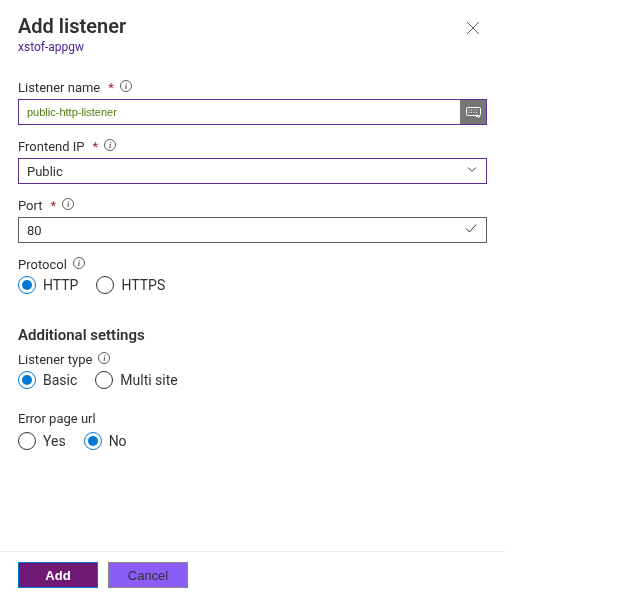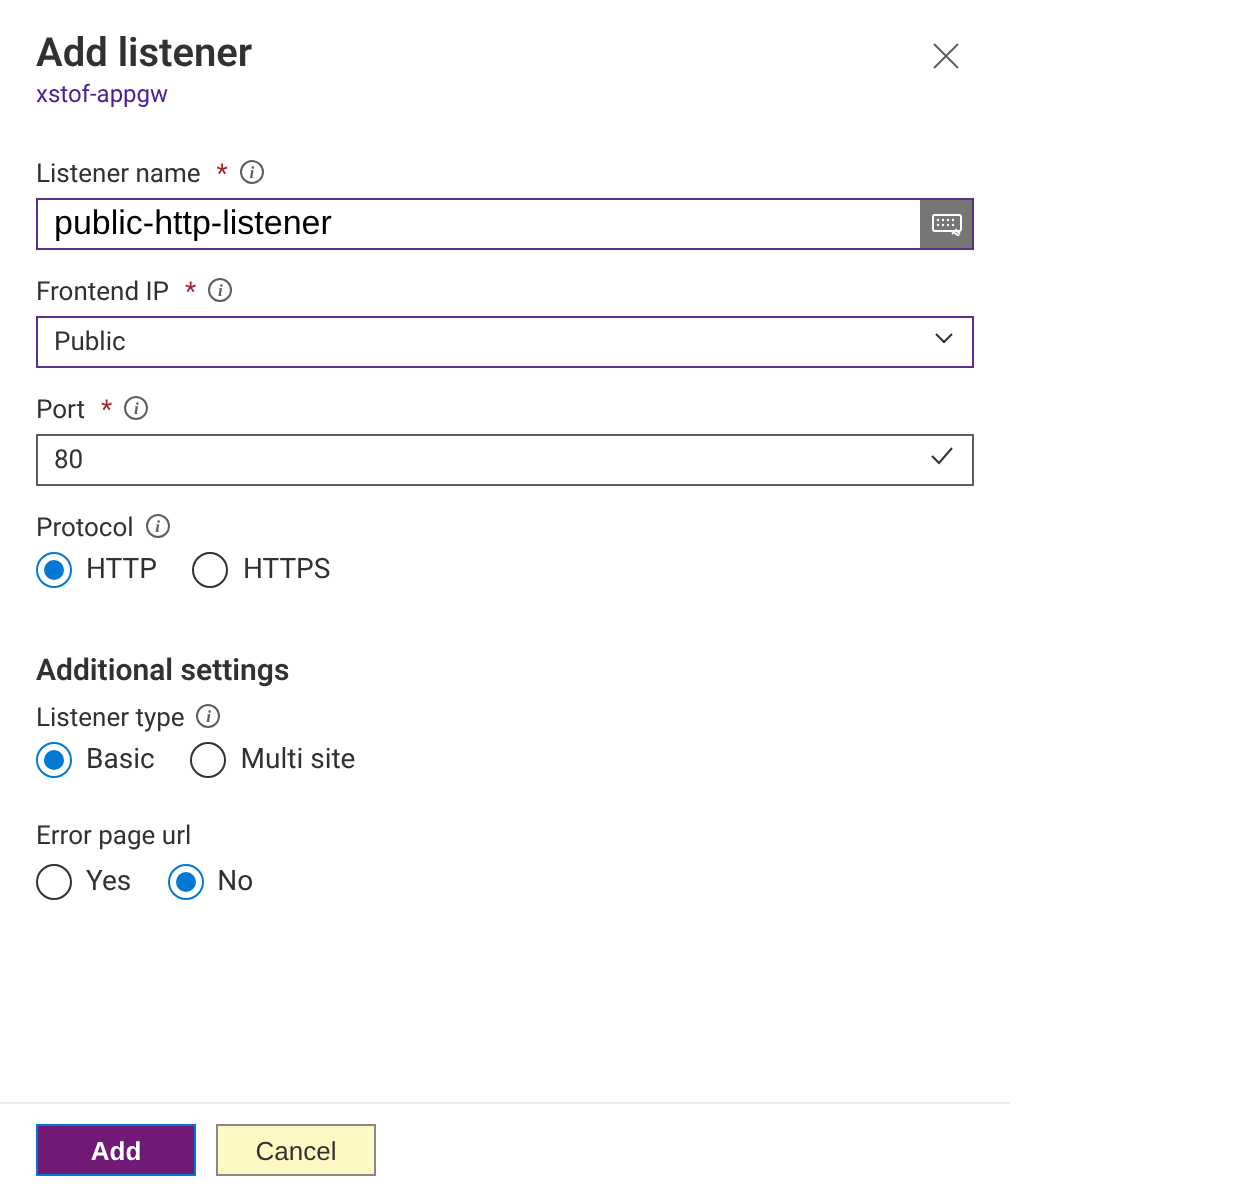--- a/index.html
+++ b/index.html
@@ -65,24 +65,24 @@
     font-style: italic;
     font-family: Georgia, 'Times New Roman', serif;
     color: #605e5c;
     line-height: 1;
     font-weight: 600;
   }
   .text-input {
     width: 100%;
     height: 26px;
     padding: 3px 8px;
-    font-size: 17px;
+    font-size: 11px;
     border: 1px solid #5c2e91;
     outline: none;
-    color: #000000;
+    color: #4d7c0f;
     background: #fff;
   }
   .input-wrap { position: relative; }
   .input-badge {
     position: absolute;
     right: 1px;
     top: 1px;
     bottom: 1px;
     width: 26px;
     background: #767676;
@@ -163,21 +163,21 @@
     justify-content: center;
     cursor: pointer;
     border: 1px solid transparent;
   }
   .btn-primary {
     background: #701a75;
     color: #fff;
     border-color: #0078d4;
   }
   .btn-secondary {
-    background: #fef9c3;
+    background: #8b5cf6;
     color: #323130;
     border-color: #8a8886;
     font-weight: 400;
   }
 </style>
 </head>
 <body>
 
 <div class="panel">
 

